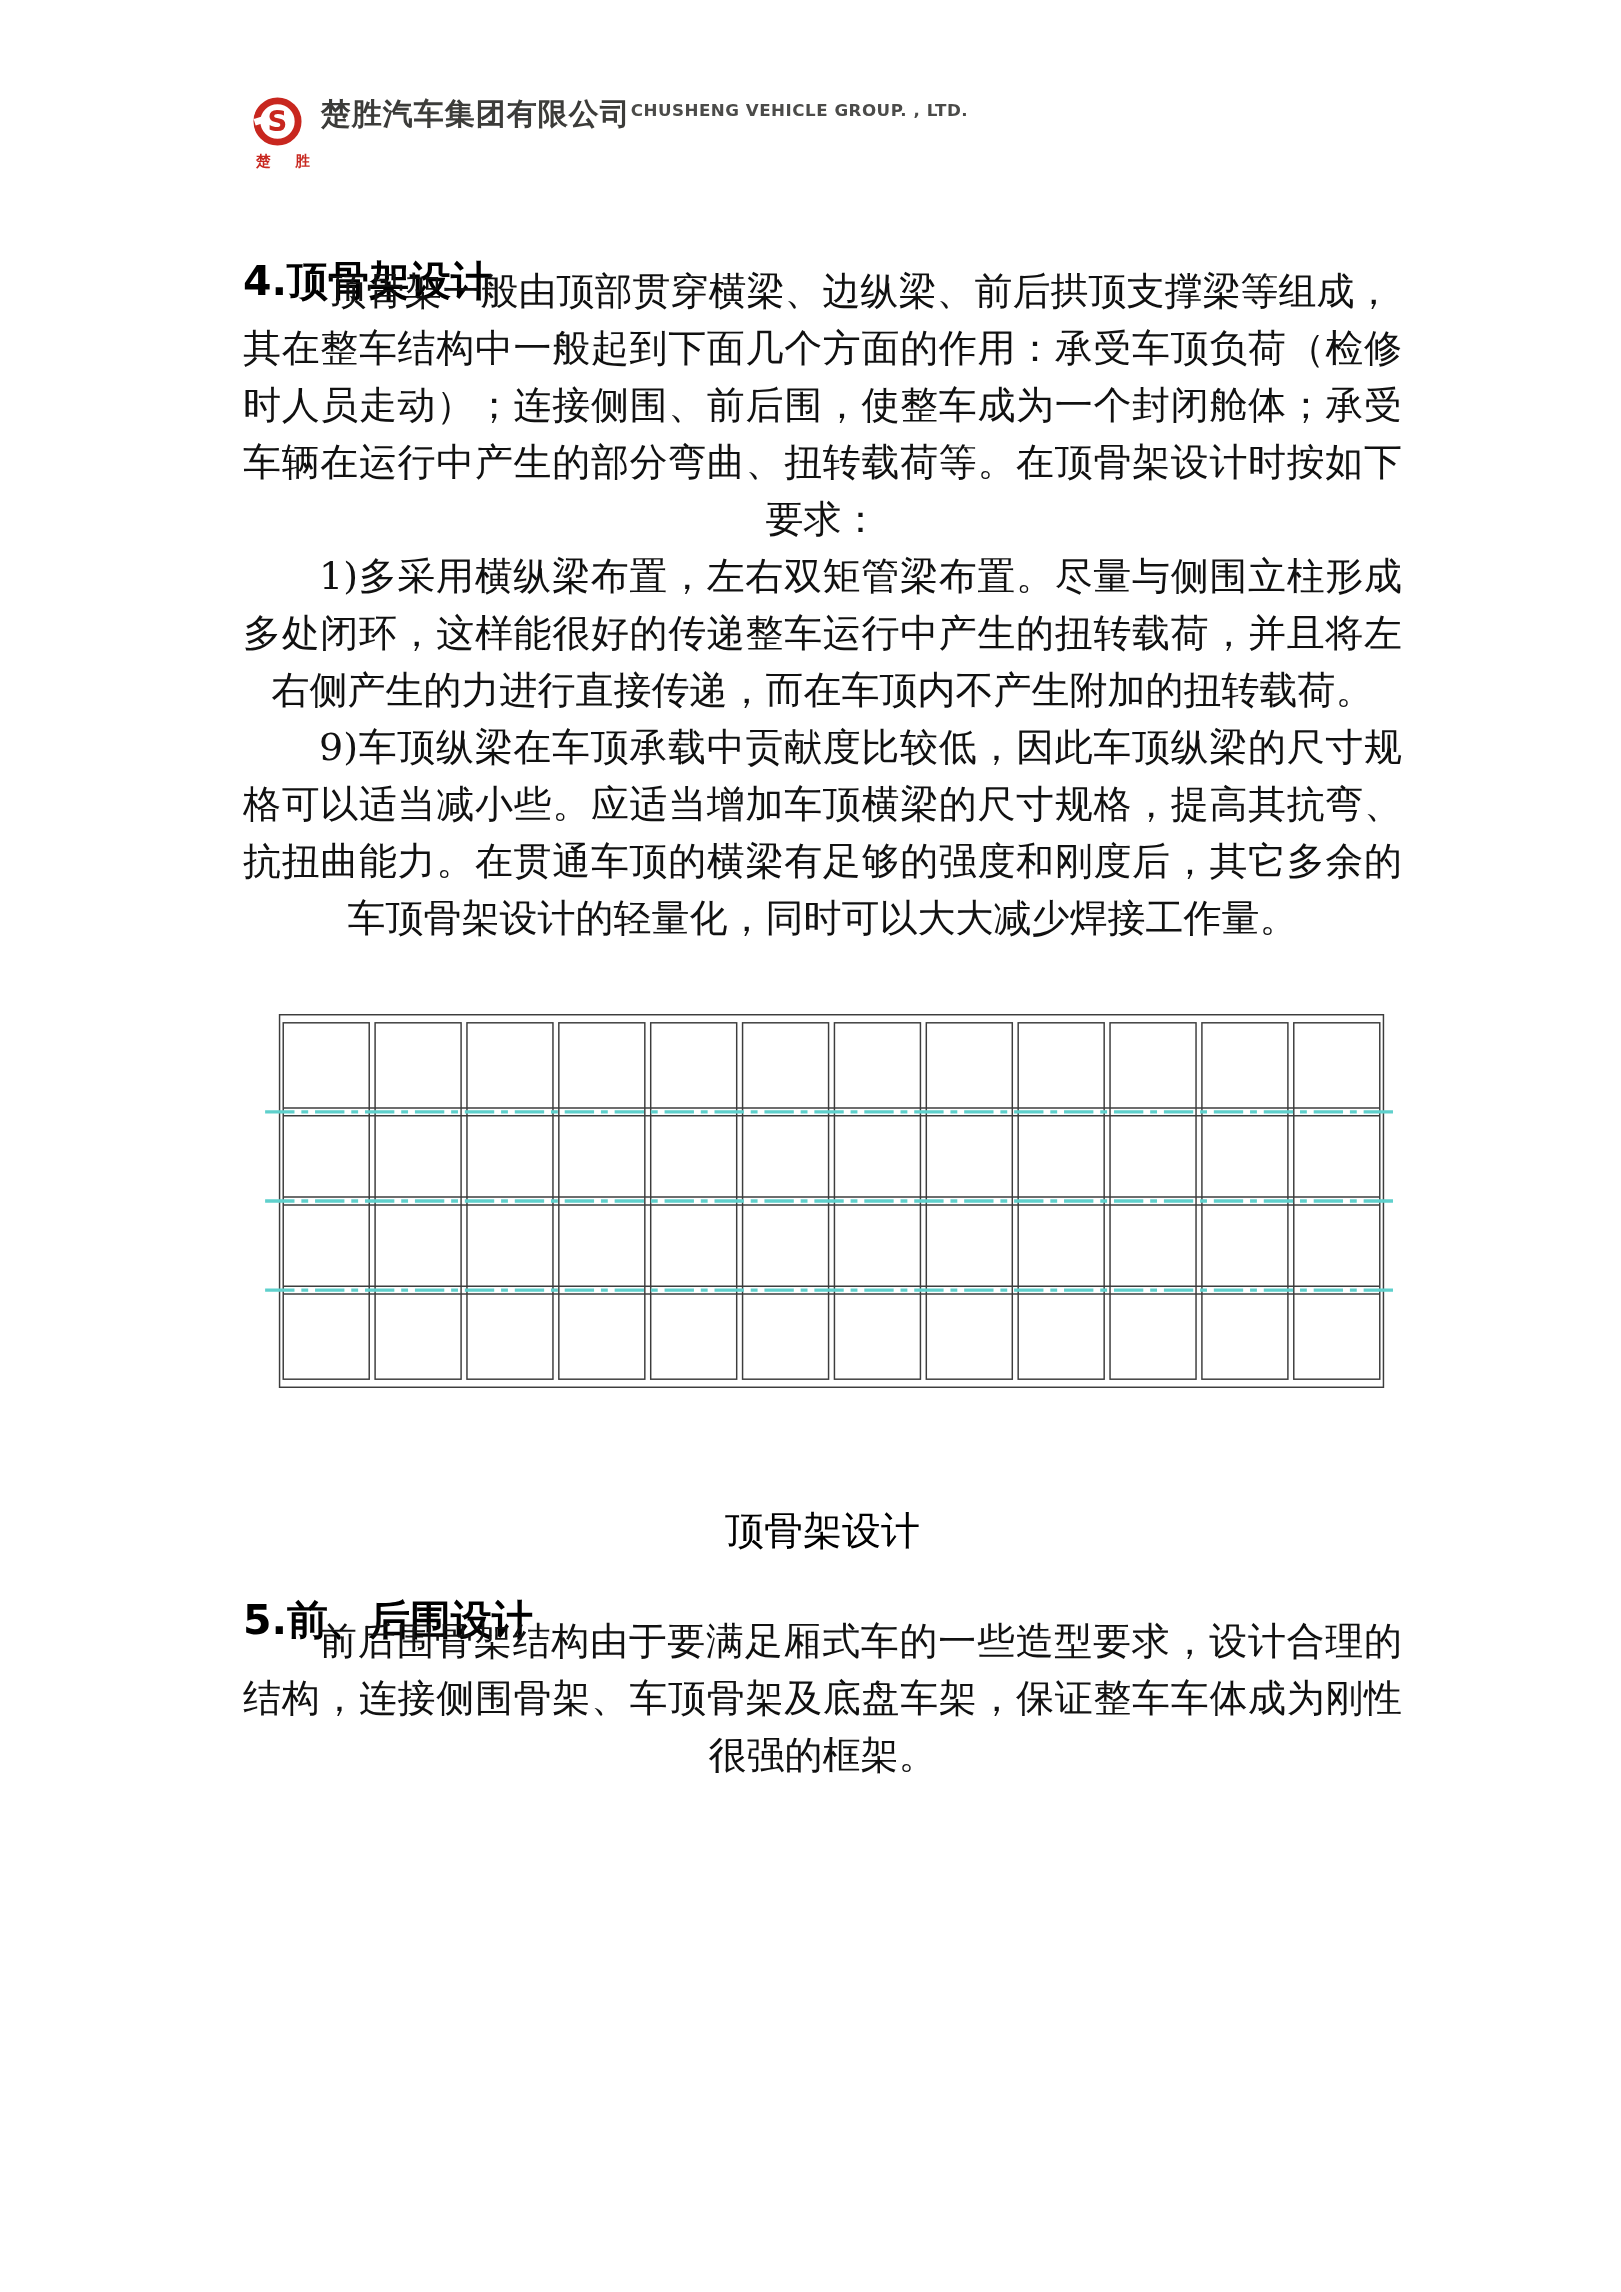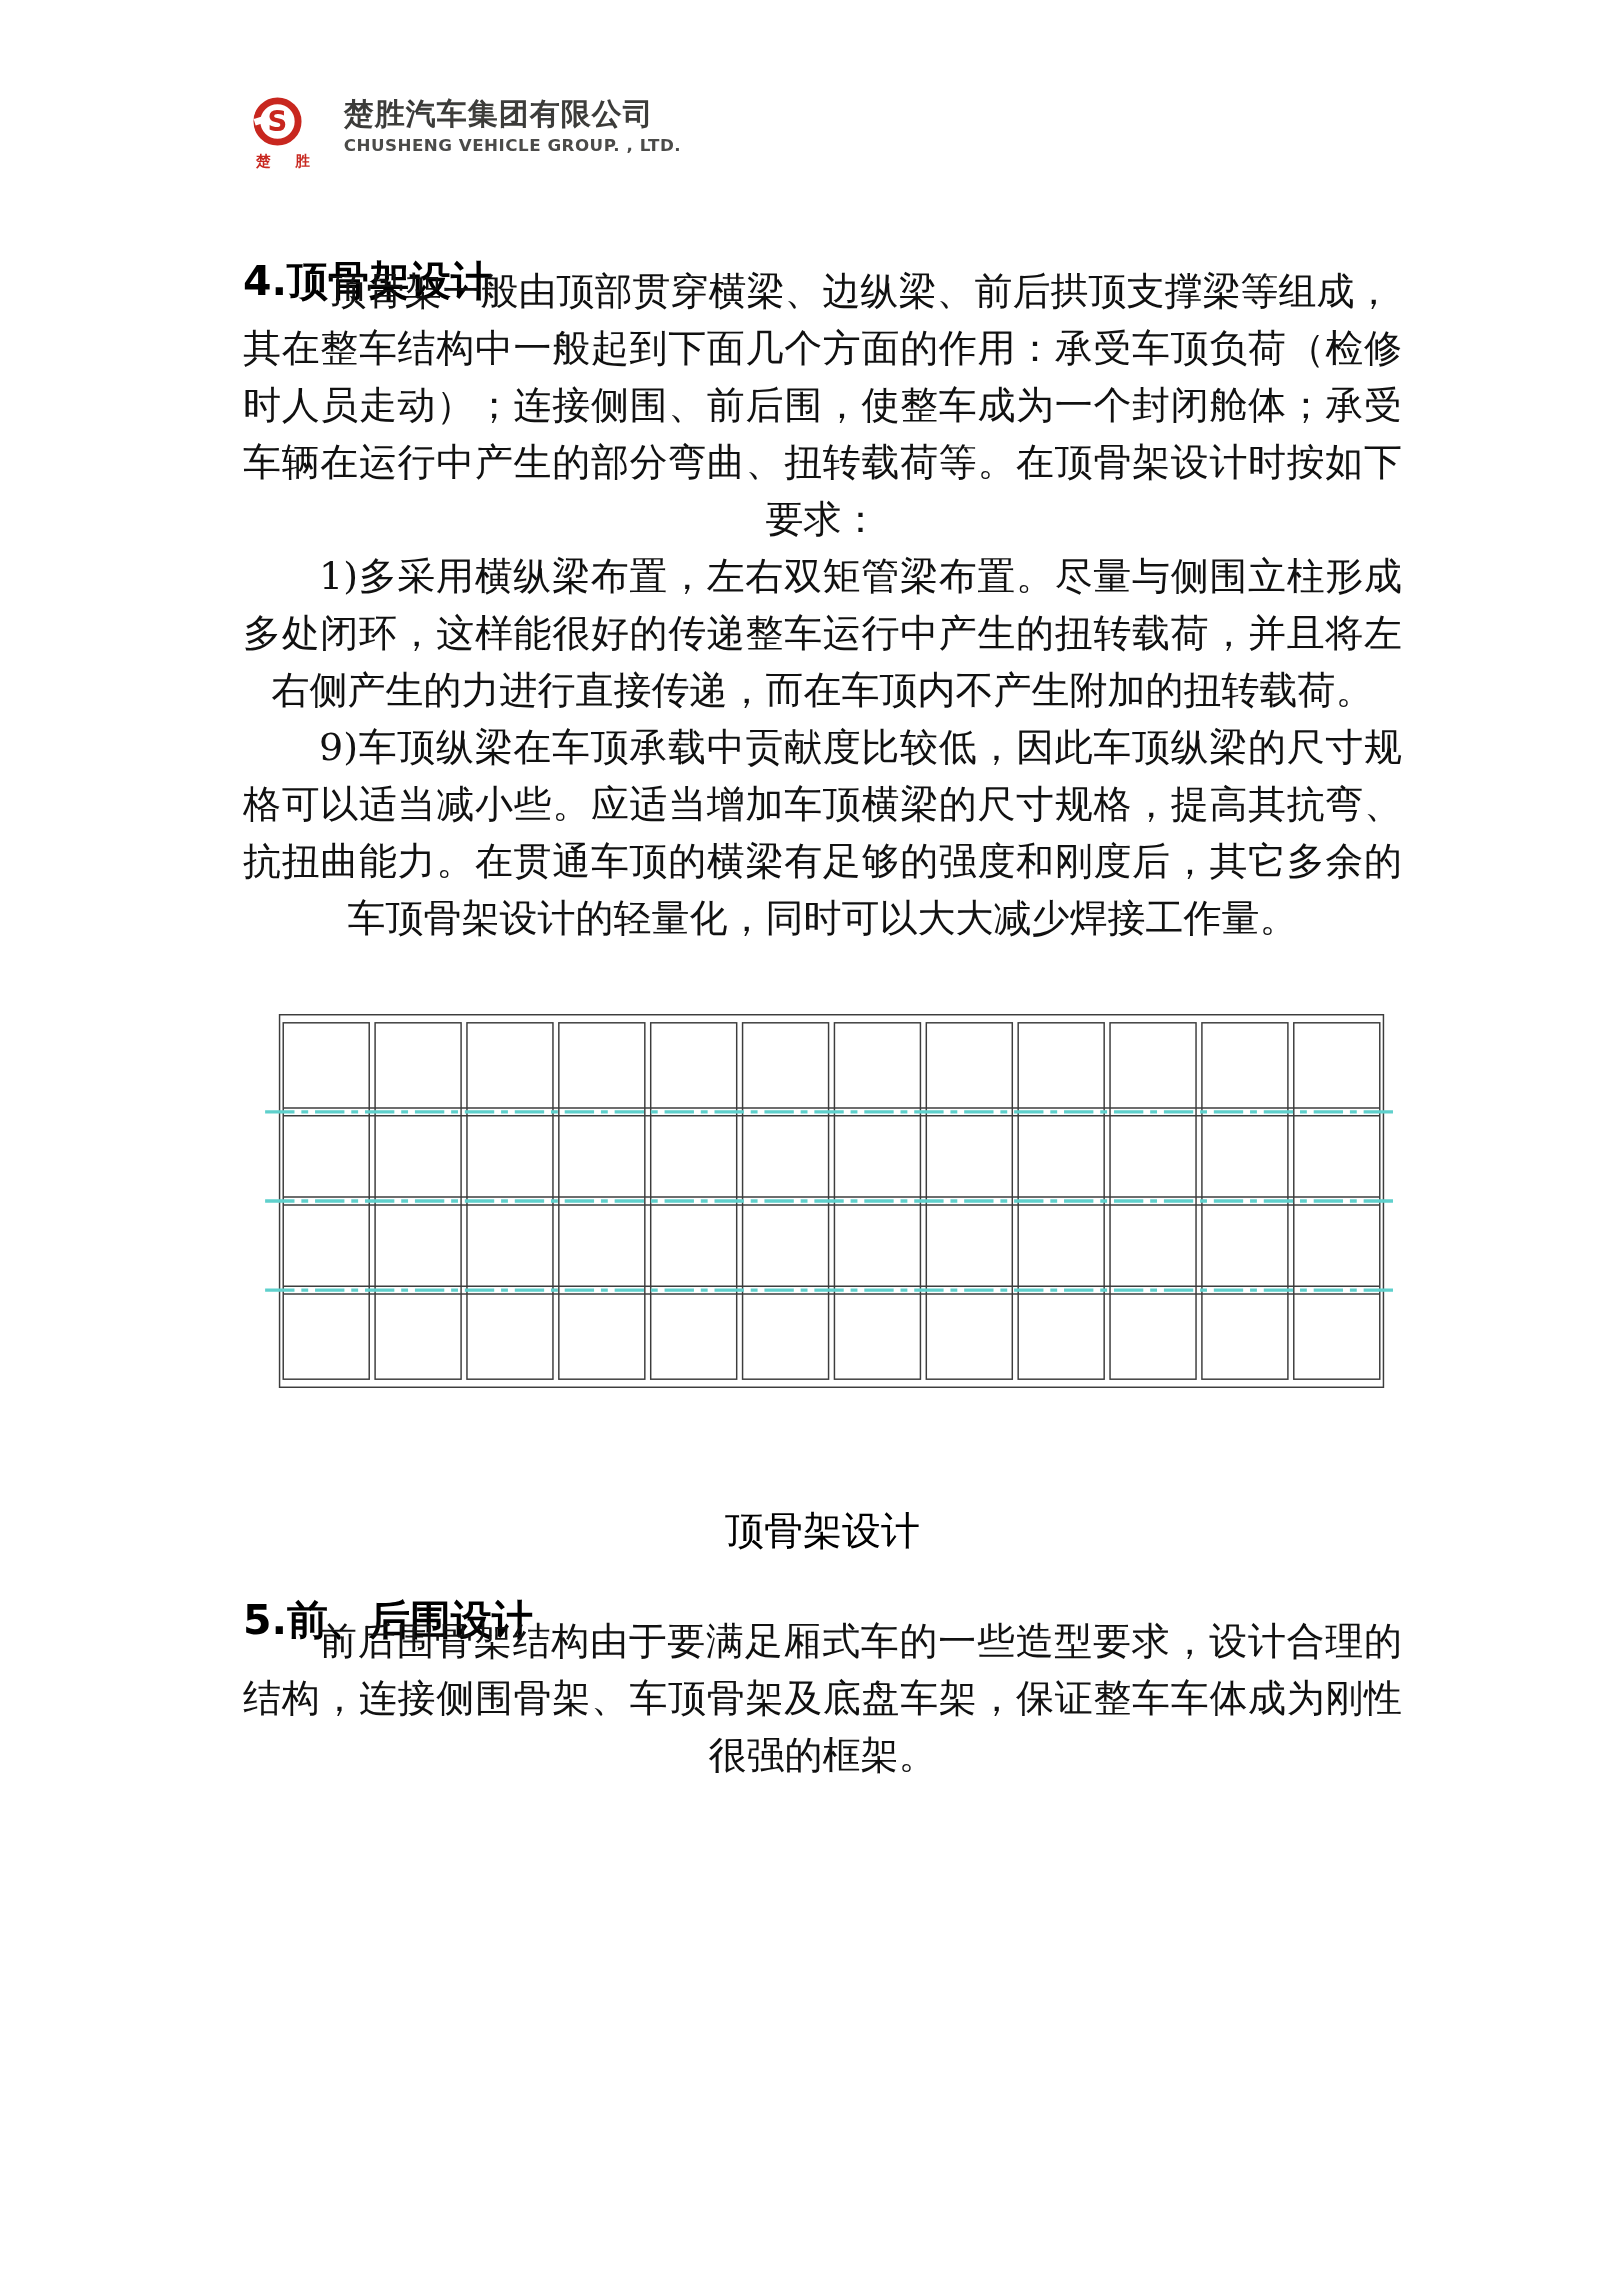--- a/index.html
+++ b/index.html
@@ -13,21 +13,21 @@
   }
   
   .logo{position:absolute;left:250px;top:96px;display:flex;align-items:flex-start;gap:15.7px;}
   .emblem{width:55px;text-align:center;}
   .emblem svg{display:block;margin:0 auto;}
   .emblem-chars{
     margin-top:5px;font-size:14.7px;font-weight:bold;color:#c8271f;
     letter-spacing:9.8px;white-space:nowrap;font-family:"DejaVu Sans",sans-serif;
     padding-left:5.9px;
   }
-  .company{display:flex;flex-direction:column;margin-left:23px;}
+  .company{display:flex;}
   .company .zh{
     font-family:"DejaVu Sans",sans-serif;font-weight:bold;
     font-size:30px;line-height:35px;color:#3c3c3a;letter-spacing:1px;white-space:nowrap;
   }
   .company .en{
     font-family:"DejaVu Sans",sans-serif;font-weight:bold;
     font-size:16.7px;line-height:21.6px;color:#4b4b49;letter-spacing:0.5px;margin-top:3.9px;white-space:nowrap;
   }
   
   .sec-heading{

